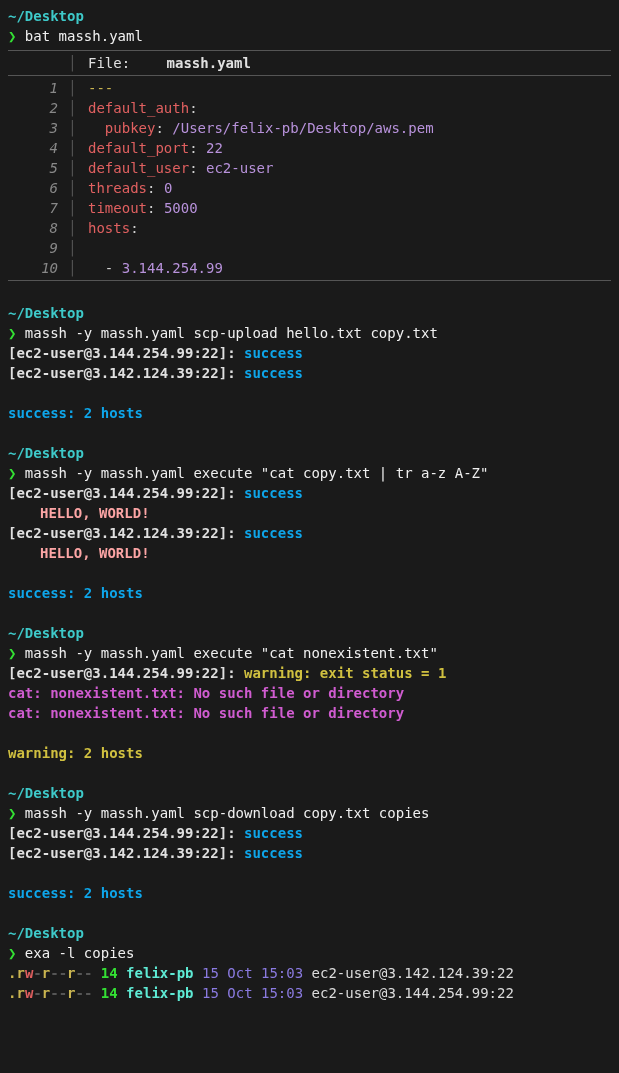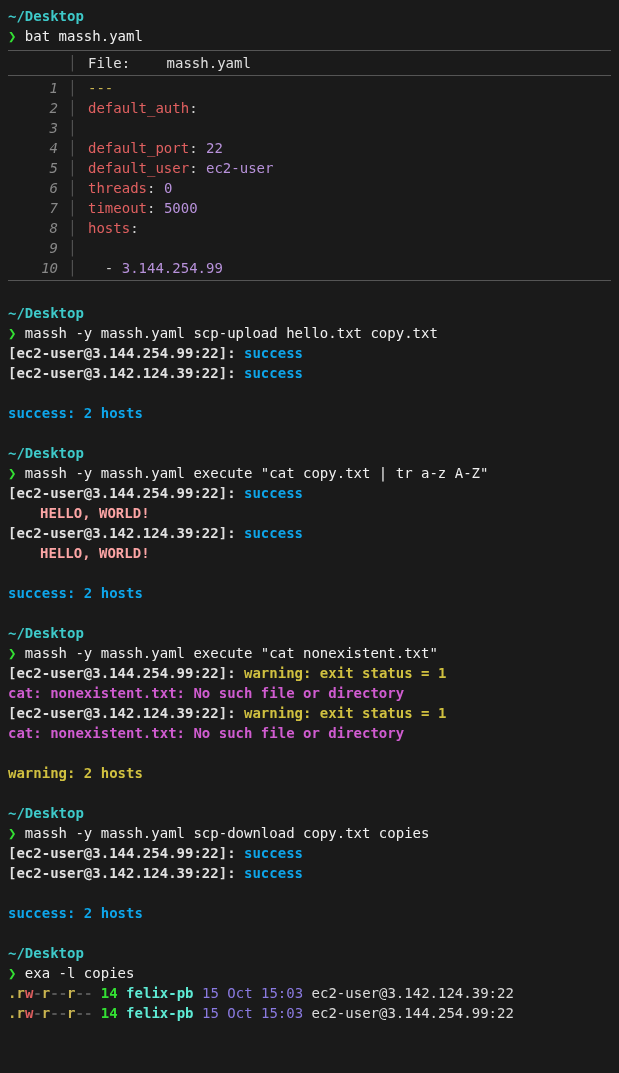--- a/index.html
+++ b/index.html
@@ -32,21 +32,21 @@
     flex-shrink: 0;
     font-style: italic;
   }
   .vbar {
     width: 20px;
     color: #555;
     flex-shrink: 0;
   }
   .content { flex: 1; white-space: pre; }
   .file-header { color: #e0e0e0; white-space: pre; }
-  .file-header .fname { font-weight: normal; padding-left: 28px; }
+  .file-header .fname { font-weight: bold; padding-left: 28px; }
   .y-dashes { color: #c9b450; }
   .y-key { color: #e06060; }
   .y-str { color: #b892db; }
   .y-num { color: #b892db; }
   .y-punc { color: #d0d0d0; }
   .y-dash { color: #d0d0d0; }
   .host-tag { color: #e0e0e0; font-weight: bold; }
   .success { color: #0ea5e9; font-weight: bold; }
   .warning { color: #d0c040; font-weight: bold; }
   .output-cyan { color: #fca5a5; font-weight: bold; margin-left: 32px; }
@@ -82,20 +82,21 @@
         <div class="content"><span class="y-dashes">---</span></div>
       </div>
       <div class="tbl-row">
         <div class="line-num">2</div>
         <div class="vbar">│</div>
         <div class="content"><span class="y-key">default_auth</span><span class="y-punc">:</span></div>
       </div>
       <div class="tbl-row">
         <div class="line-num">3</div>
         <div class="vbar">│</div>
+        <div class="content">  <span class="y-key">pubkey</span><span class="y-punc">: </span><span class="y-str">/Users/felix-pb/Desktop/aws.pem</span></div>
       </div>
       <div class="tbl-row">
         <div class="line-num">4</div>
         <div class="vbar">│</div>
         <div class="content"><span class="y-key">default_port</span><span class="y-punc">: </span><span class="y-num">22</span></div>
       </div>
       <div class="tbl-row">
         <div class="line-num">5</div>
         <div class="vbar">│</div>
         <div class="content"><span class="y-key">default_user</span><span class="y-punc">: </span><span class="y-num">ec2-user</span></div>
@@ -152,21 +153,20 @@
 <div class="blank"></div>
 <div class="line"><span class="success">success: 2 hosts</span></div>
 
 <div class="blank"></div>
 
 <div class="line"><span class="cwd">~/Desktop</span></div>
 <div class="line"><span class="prompt-char">❯ </span><span class="cmd">massh -y massh.yaml execute "cat nonexistent.txt"</span></div>
 <div id="exec-non-results">
     <div class="line"><span class="host-tag">[ec2-user@3.144.254.99:22]: </span><span class="warning">warning: exit status = 1</span></div>
     <div class="line"><span class="output-mag">cat: nonexistent.txt: No such file or directory</span></div>
-    <div class="line"><span class="host-tag">[ec2-user@3.142.124.39:22]: </span><span class="warning">warning: exit status = 1</span></div>
     <div class="line"><span class="output-mag">cat: nonexistent.txt: No such file or directory</span></div>
   </div>
 <div class="blank"></div>
 <div class="line"><span class="warning">warning: 2 hosts</span></div>
 
 <div class="blank"></div>
 
 <div class="line"><span class="cwd">~/Desktop</span></div>
 <div class="line"><span class="prompt-char">❯ </span><span class="cmd">massh -y massh.yaml scp-download copy.txt copies</span></div>
 <div id="scp-dl-results">

